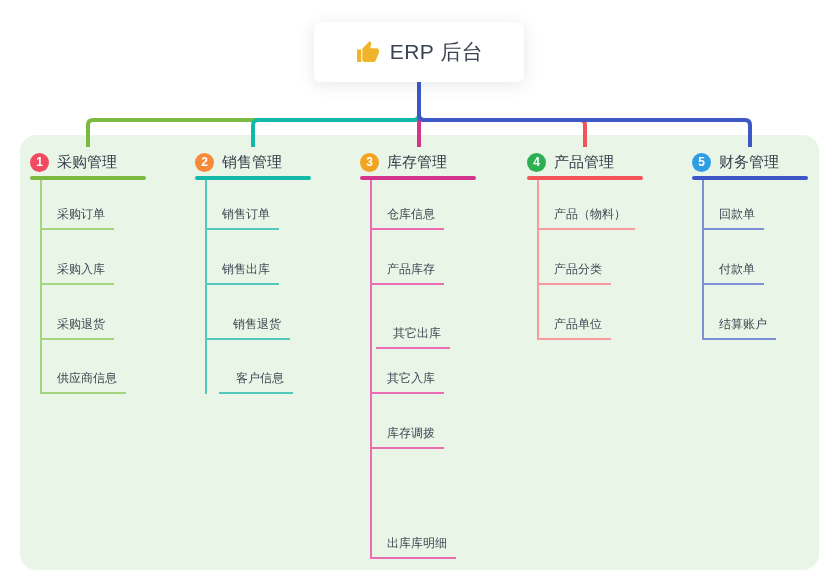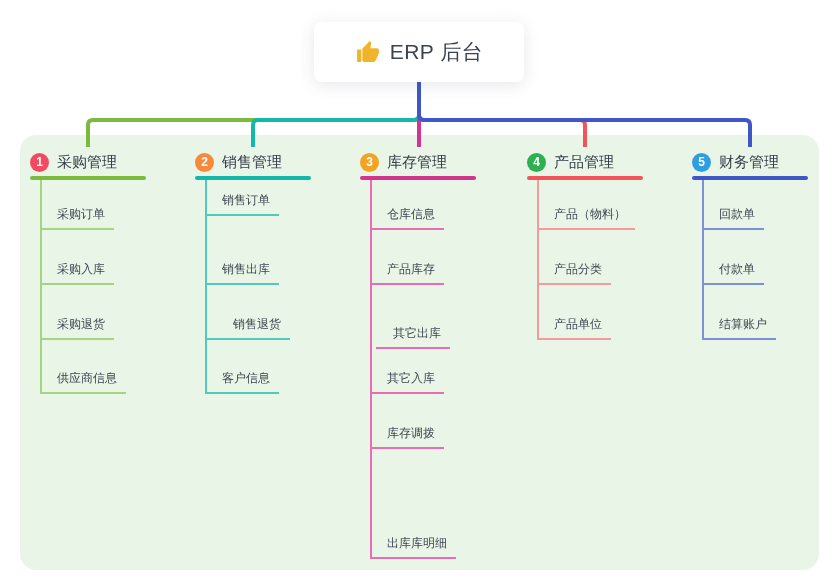--- a/index.html
+++ b/index.html
@@ -68,24 +68,24 @@
         <div class="child" style="left: 10px; top: 164px; border-bottom-color: rgb(166, 213, 130);">采购退货</div>
         <div class="child" style="left: 10px; top: 218px; border-bottom-color: rgb(166, 213, 130);">供应商信息</div>
       </div>
       <div class="branch" style="left: 195px; top: 150px;">
         <div class="b-title">
           <span class="badge" style="background: rgb(246, 137, 58);">2</span>
           <span class="b-label">销售管理</span>
         </div>
         <div class="b-underline" style="background: rgb(20, 184, 168);"></div>
         <div class="b-rail" style="background: rgb(82, 201, 188); top: 30px; height: 214px;"></div>
-        <div class="child" style="left: 10px; top: 40px; border-bottom-color: rgb(82, 201, 188);">销售订单</div>
+        <div class="child" style="left: 10px; top: 54px; border-bottom-color: rgb(82, 201, 188);">销售订单</div>
         <div class="child" style="left: 10px; top: 109px; border-bottom-color: rgb(82, 201, 188);">销售出库</div>
         <div class="child" style="left: 10px; top: 164px; border-bottom-color: rgb(82, 201, 188); padding-left: 28px;">销售退货</div>
-        <div class="child" style="left: 10px; top: 218px; border-bottom-color: rgb(82, 201, 188);">客户信息</div>
+        <div class="child" style="left: 24px; top: 218px; border-bottom-color: rgb(82, 201, 188);">客户信息</div>
       </div>
       <div class="branch" style="left: 360px; top: 150px;">
         <div class="b-title">
           <span class="badge" style="background: rgb(242, 163, 33);">3</span>
           <span class="b-label">库存管理</span>
         </div>
         <div class="b-underline" style="background: rgb(211, 52, 142);"></div>
         <div class="b-rail" style="background: rgb(234, 108, 179); top: 30px; height: 379px;"></div>
         <div class="child" style="left: 10px; top: 54px; border-bottom-color: rgb(234, 108, 179);">仓库信息</div>
         <div class="child" style="left: 10px; top: 109px; border-bottom-color: rgb(234, 108, 179);">产品库存</div>

